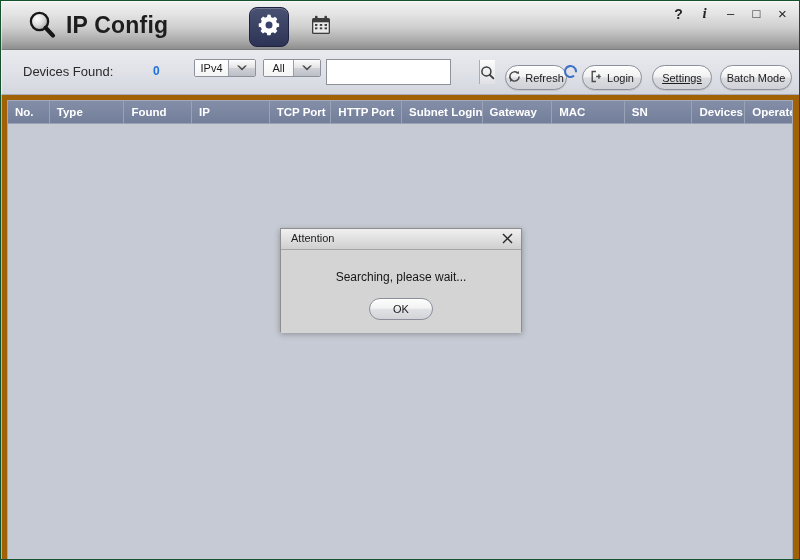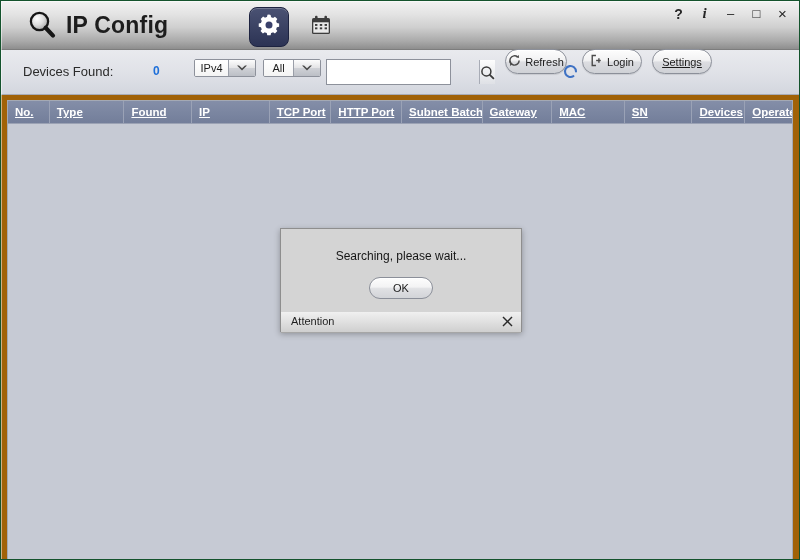--- a/index.html
+++ b/index.html
@@ -155,21 +155,21 @@
   #search-go {
     width: 26px;
     display: flex; align-items: center; justify-content: center;
     background: linear-gradient(to bottom, #fdfdfd 0%, #eeeff1 50%, #dfe1e6 100%);
     border-left: 1px solid #a8acb6;
   }
 
   
   .pill {
     position: absolute;
-    top: 48px;
+    top: 64px;
     height: 25px;
     box-sizing: border-box;
     border: 1px solid #8b8f99;
     border-radius: 13px;
     background: linear-gradient(to bottom, #fdfdfd 0%, #f2f2f3 45%, #dcdde1 53%, #cfd1d6 100%);
     box-shadow: inset 0 1px 0 #ffffff, 0 1px 1px rgba(0,0,0,.10);
     display: flex; align-items: center; justify-content: center;
     gap: 4px;
     font-size: 11px; color: #1c1c1c;
     cursor: default;
@@ -199,21 +199,20 @@
   #table-header .th {
     display: flex; align-items: center;
     padding-left: 7px;
     box-sizing: border-box;
     font-size: 11.5px;
     font-weight: bold;
     color: #ffffff;
     border-right: 1px solid #9aa2b6;
     white-space: nowrap;
     overflow: hidden;
-    text-decoration: underline;
   }
   #table-header .th:last-child { border-right: 0; }
   #table-body {
     height: calc(100% - 22px);
     background: #c6cad4;
   }
 
   
   #modal-overlay {
     position: absolute;
@@ -412,53 +411,56 @@
         <line x1="9.6" y1="4.6" x2="9.6" y2="9.4" stroke="#4a4a4a" stroke-width="1.5"></line>
       </svg>
     </span>
     <span>Login</span>
   </div>
 
   <div class="pill" style="left:651px; width:60px;text-decoration:underline;">
     <span>Settings</span>
   </div>
 
+  <div class="pill" style="left:719px; width:72px;">
+    <span>Batch Mode</span>
+  </div>
 
   <div id="table-area">
     <div id="table-header">
         <div class="th" style="width: 42px;">No.</div>
         <div class="th" style="width: 75px;">Type</div>
         <div class="th" style="width: 68px;">Found</div>
         <div class="th" style="width: 78px;">IP</div>
         <div class="th" style="width: 62px;">TCP Port</div>
         <div class="th" style="width: 71px;">HTTP Port</div>
-        <div class="th" style="width: 81px;">Subnet Batch</div>
+        <div class="th" style="width: 81px;">Subnet Login</div>
         <div class="th" style="width: 70px;">Gateway</div>
         <div class="th" style="width: 73px;">MAC</div>
         <div class="th" style="width: 68px;">SN</div>
         <div class="th" style="width: 53px;">Devices</div>
         <div class="th" style="width: 47px;">Operate</div>
       </div>
     <div id="table-body"></div>
   </div>
 
   <div id="modal-overlay">
     <div id="dialog">
-      <div id="dialog-body">
-        <div id="dialog-message">Searching, please wait...</div>
-        <div id="dialog-ok">
-          <span>OK</span>
-        </div>
-      </div>
       <div id="dialog-titlebar">
         <span id="dialog-title">Attention</span>
         <span id="dialog-close">
           <svg width="11" height="11" viewBox="0 0 11 11">
             <line x1="1" y1="1" x2="10" y2="10" stroke="#2a2a2a" stroke-width="1.5"></line>
             <line x1="10" y1="1" x2="1" y2="10" stroke="#2a2a2a" stroke-width="1.5"></line>
           </svg>
         </span>
       </div>
+      <div id="dialog-body">
+        <div id="dialog-message">Searching, please wait...</div>
+        <div id="dialog-ok">
+          <span>OK</span>
+        </div>
+      </div>
     </div>
   </div>
 
   <div id="frame-bevel"></div>
 </div>
 
 </body></html>

